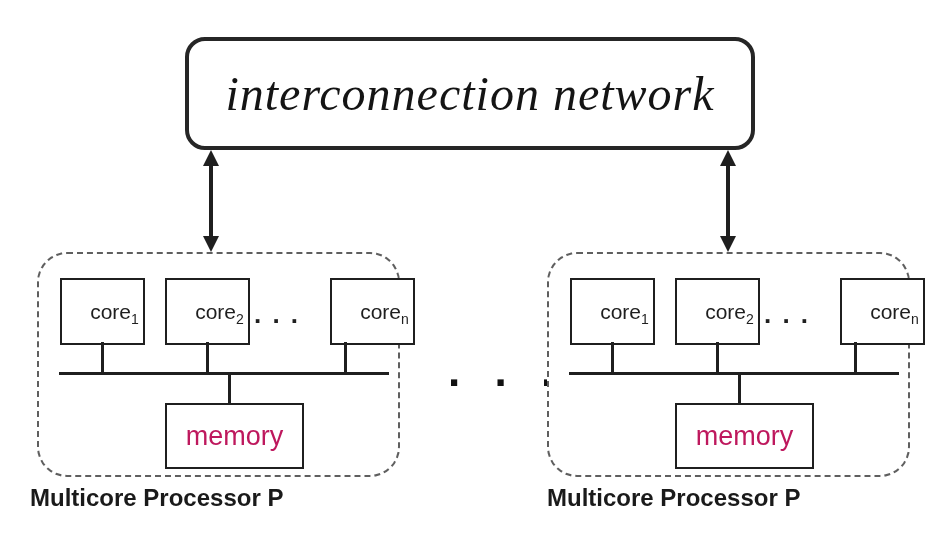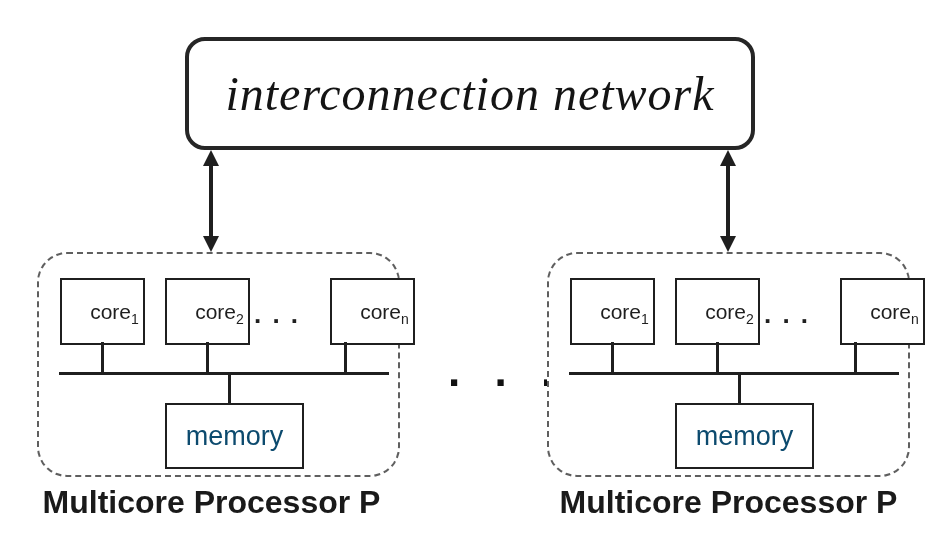--- a/index.html
+++ b/index.html
@@ -108,30 +108,29 @@
     position: absolute;
     left: 126px; top: 149px;
     width: 139px; height: 66px;
     box-sizing: border-box;
     border: 2.5px solid #1f1f1f;
     background: #ffffff;
     display: flex;
     align-items: center;
     justify-content: center;
     font-size: 27px;
-    color: #0c4a6e;
+    color: #be185d;
   }
 
   
   .caption {
     position: absolute;
     top: 484px;
     width: 363px;
-    text-align: center;
-    font-size: 32px;
+    font-size: 24px;
     font-weight: 700;
     color: #1a1a1a;
     white-space: nowrap;
   }
   .caption-left  { left: 30px; }
   .caption-right { left: 547px; }
 
   
   .cluster-ellipsis {
     position: absolute;

